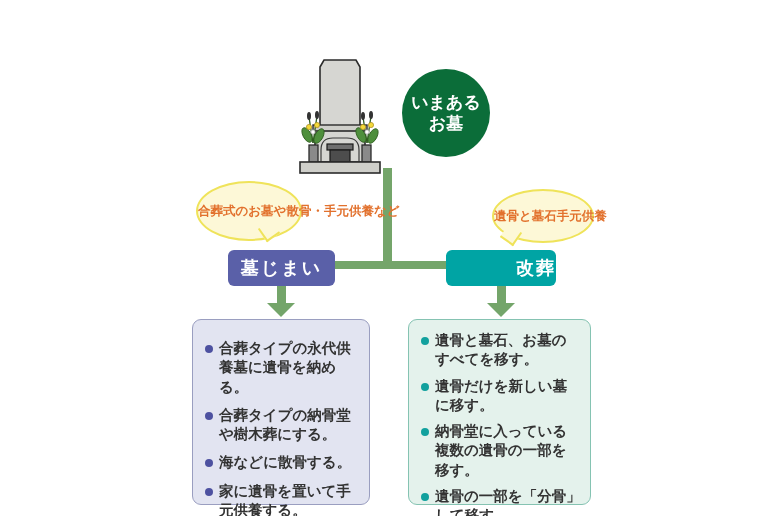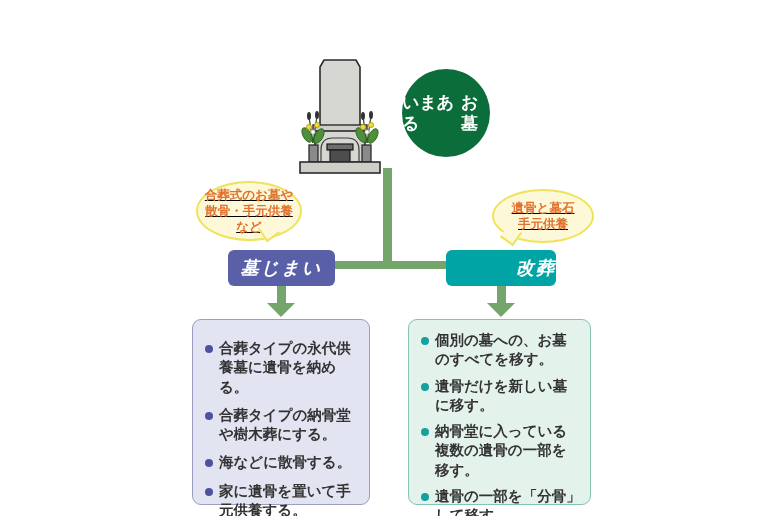--- a/index.html
+++ b/index.html
@@ -9,46 +9,46 @@
   }
   
   .banner{
     position:absolute;left:192px;top:12px;width:366px;height:33px;
     background:#0aa24a;border-radius:17px;display:flex;align-items:center;justify-content:center;
   }
   .banner span{color:#fff;font-weight:bold;font-size:25px;letter-spacing:1px;}
   
   .badge{
     position:absolute;left:402px;top:69px;width:88px;height:88px;border-radius:50%;
-    background:#0b6d39;display:flex;flex-direction:row;align-items:center;justify-content:center;
+    background:#0b6d39;display:flex;flex-direction:column;align-items:center;justify-content:center;
   }
   .badge span{color:#fff;font-weight:bold;font-size:17px;line-height:1.25;}
   
   .conn-v{position:absolute;left:383px;top:168px;width:9px;height:101px;background:#74a56a;}
   .conn-h{position:absolute;left:330px;top:261px;width:122px;height:8px;background:#74a56a;}
   
   .lbl{
     position:absolute;top:250px;height:36px;border-radius:6px;
     display:flex;align-items:center;justify-content:center;
   }
-  .lbl span{color:#fff;font-weight:bold;font-size:18px;letter-spacing:2px;font-style:italic;}
+  .lbl span{color:#fff;font-weight:bold;font-size:18px;letter-spacing:2px;}
   .lbl.purple{left:228px;width:107px;background:#5a60a8;}
   .lbl.teal{left:446px;width:110px;background:#00a4a4;justify-content:flex-end;}
   
   .arrow-stem{position:absolute;top:286px;width:9px;height:18px;background:#74a56a;}
   .arrow-head{
     position:absolute;top:303px;width:0;height:0;
     border-left:14px solid transparent;border-right:14px solid transparent;border-top:14px solid #74a56a;
   }
   .stem-l{left:277px;} .head-l{left:267px;}
   .stem-r{left:497px;} .head-r{left:487px;}
   
   .bubble{
     position:absolute;background:#fdf8d7;border:2.5px solid #efe35a;border-radius:50%;
-    display:flex;flex-direction:column;align-items:center;justify-content:center;z-index:3;text-decoration:underline;
+    display:flex;flex-direction:row;align-items:center;z-index:3;
   }
   .bubble span{color:#e2712d;font-weight:bold;font-size:12.5px;line-height:1.3;white-space:nowrap;}
   .bubble-l{left:196px;top:181px;width:102px;height:56px;}
   .bubble-r{left:492px;top:189px;width:98px;height:50px;}
   .tail{
     position:absolute;width:14px;height:14px;background:#fdf8d7;z-index:4;
   }
   .tail-l{left:261px;top:223px;border-right:2.5px solid #efe35a;border-bottom:2.5px solid #efe35a;transform:rotate(55deg);}
   .tail-r{left:503px;top:227px;border-left:2.5px solid #efe35a;border-bottom:2.5px solid #efe35a;transform:rotate(-55deg);}
   
@@ -161,21 +161,21 @@
     </div>
     <div class="item">
       <span class="bullet"></span>
       <span class="txt">家に遺骨を置いて手元供養する。</span>
     </div>
   </div>
 
   <div class="panel right">
     <div class="item">
       <span class="bullet"></span>
-      <span class="txt">個別の墓への、お墓のすべてを移す。</span>
+      <span class="txt">遺骨と墓石、お墓のすべてを移す。</span>
     </div>
     <div class="item">
       <span class="bullet"></span>
       <span class="txt">遺骨だけを新しい墓に移す。</span>
     </div>
     <div class="item">
       <span class="bullet"></span>
       <span class="txt">納骨堂に入っている複数の遺骨の一部を移す。</span>
     </div>
     <div class="item">

